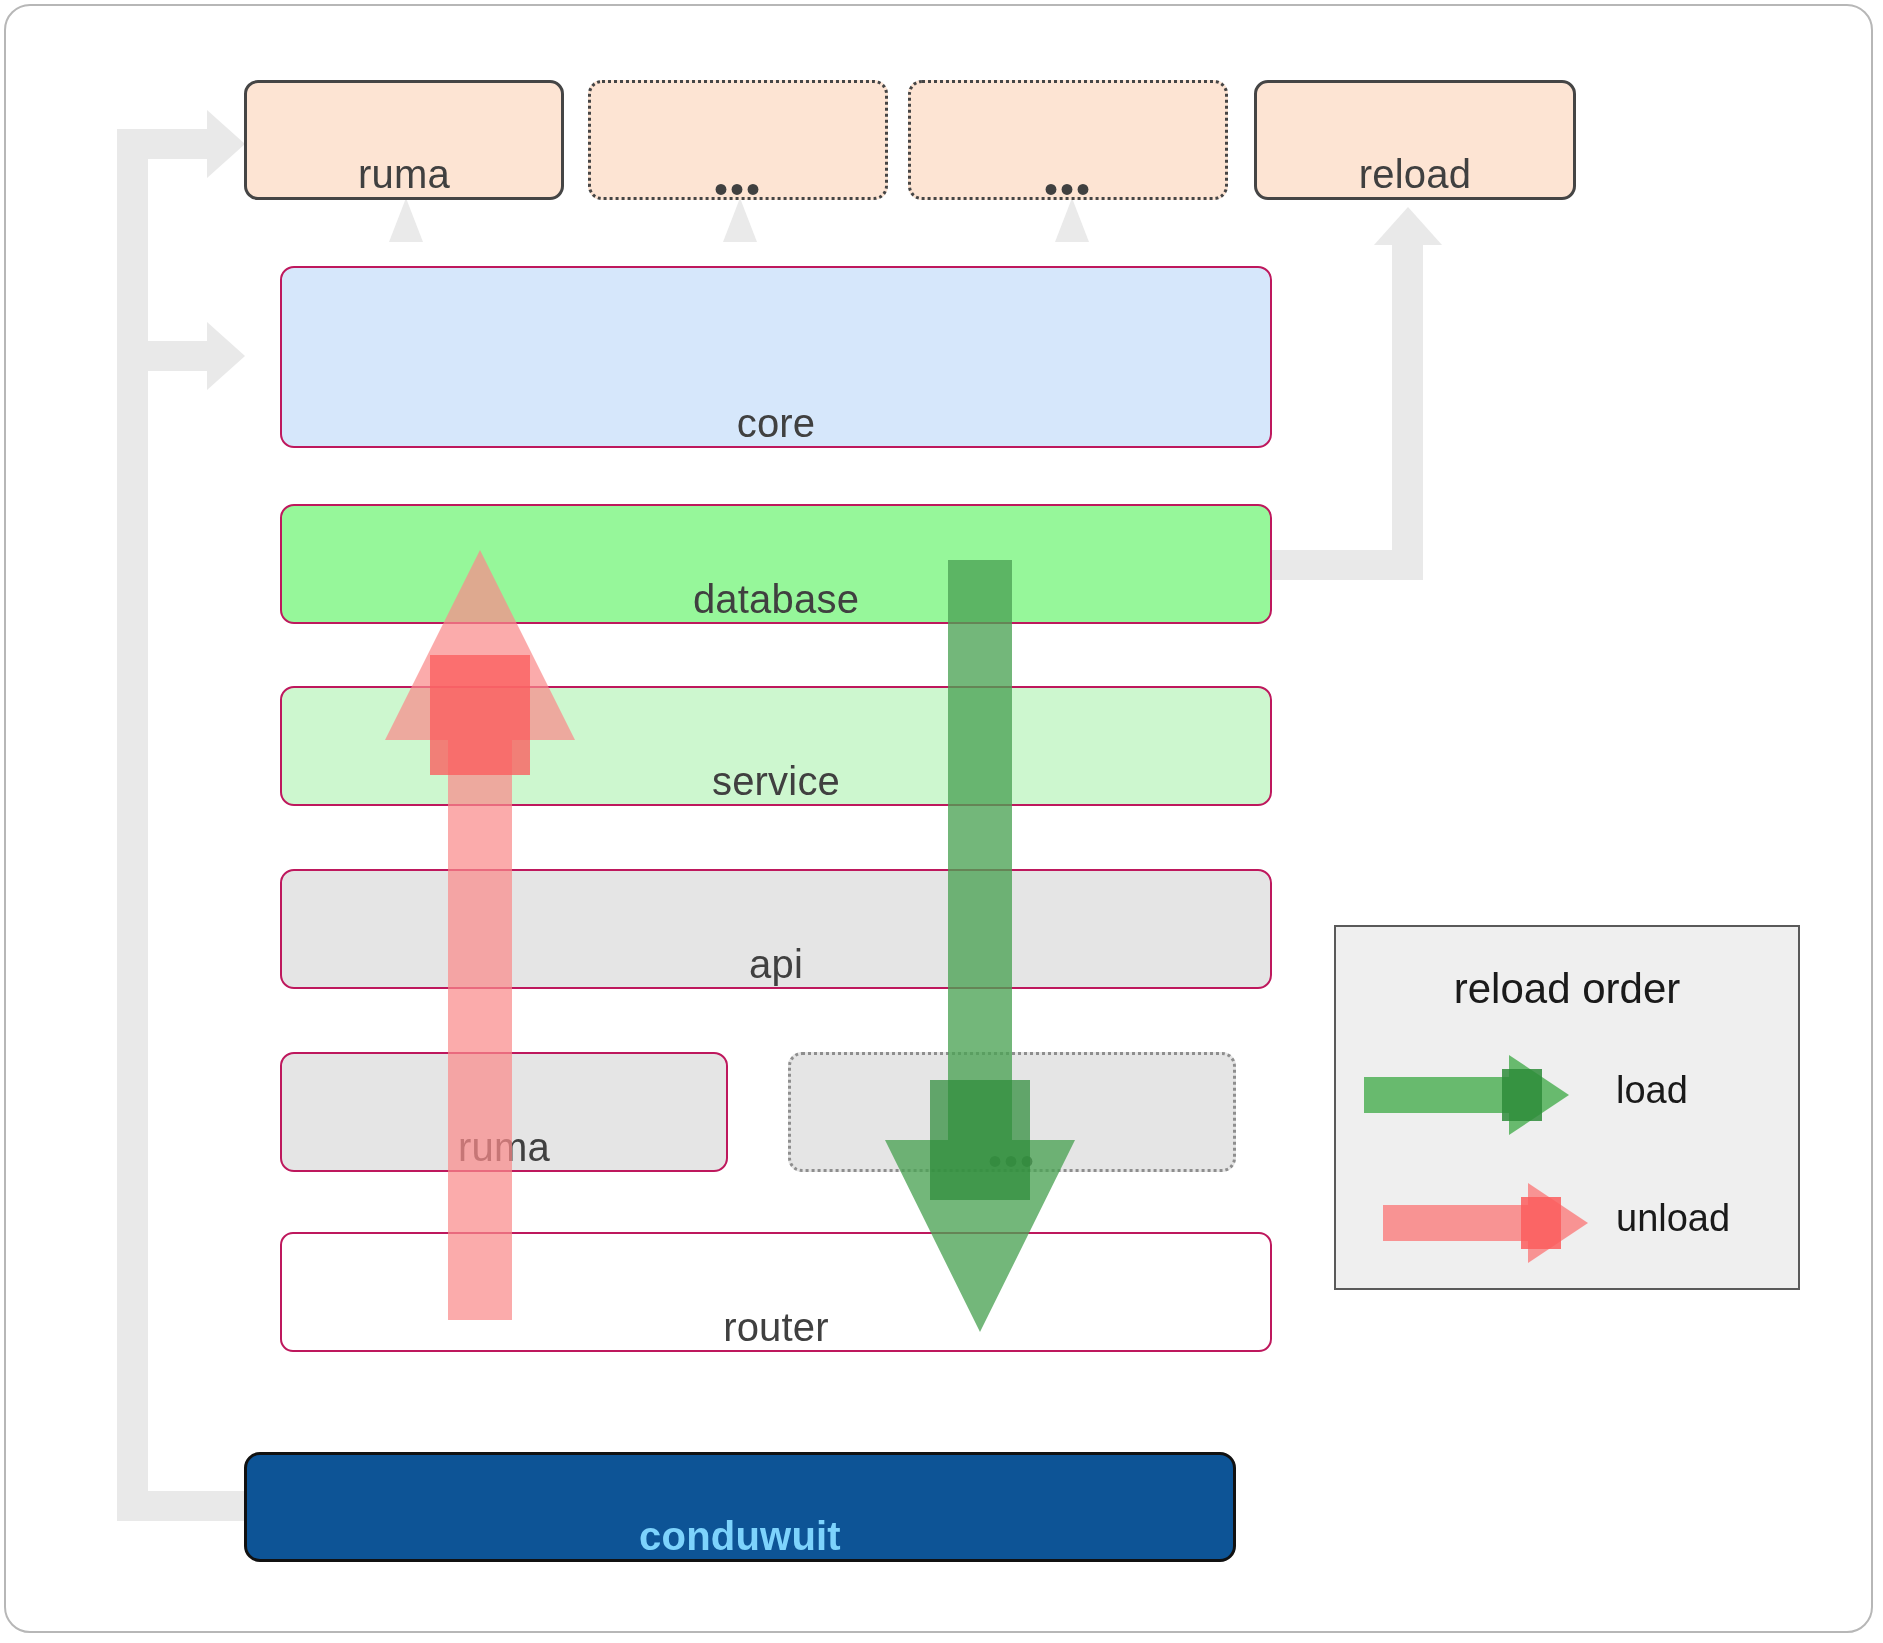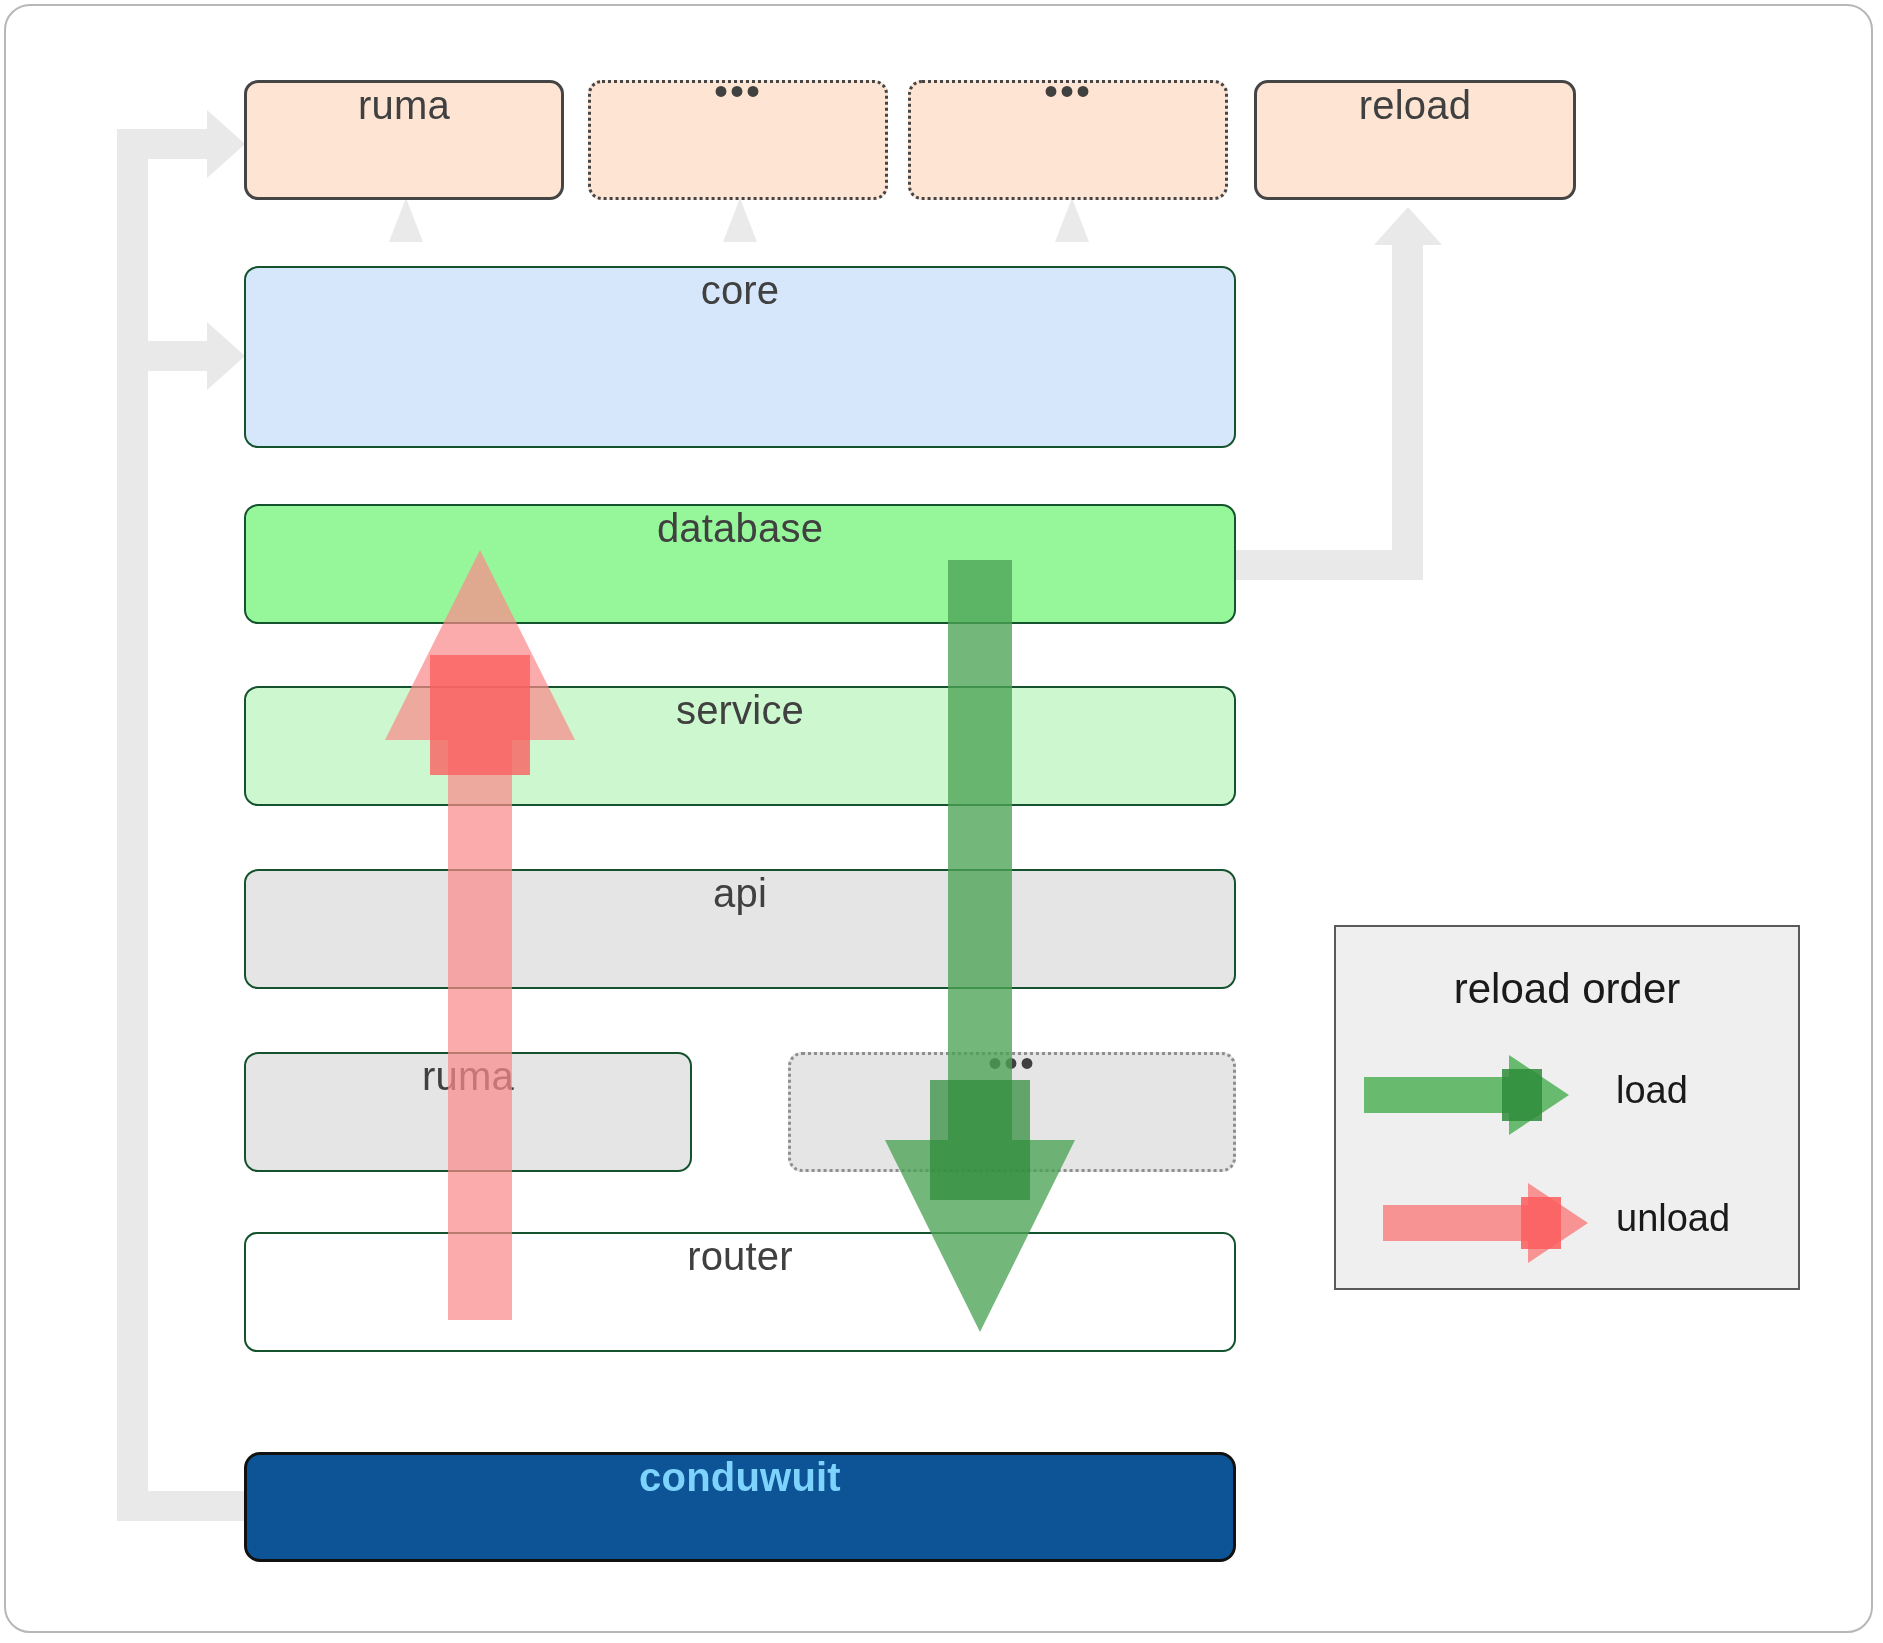--- a/index.html
+++ b/index.html
@@ -22,30 +22,30 @@
     width: 1869px; height: 1629px;
     border: 2px solid #b7b7b7;
     border-radius: 26px;
     box-sizing: border-box;
     background: #ffffff;
   }
   .box {
     position: absolute;
     box-sizing: border-box;
     display: flex;
-    align-items: flex-start;
+    align-items: flex-end;
     justify-content: center;
     border-radius: 14px;
     font-size: 40px;
     color: #404040;
     letter-spacing: 0.2px;
   }
   .box.dark-border   { border: 3px solid #454545; }
   .box.dotted-border { border: 3px dotted #454545; }
-  .box.gray-border   { border: 2px solid #14532d; }
+  .box.gray-border   { border: 2px solid #be185d; margin-left: 36px; }
   .box.dotted-gray   { border: 3px dotted #8e8e8e; }
 
   .ellipsis-dots {
     font-size: 40px;
     letter-spacing: 2px;
     line-height: 0.4;
   }
 
   
   .layer-core     { background: #d6e7fb; }

